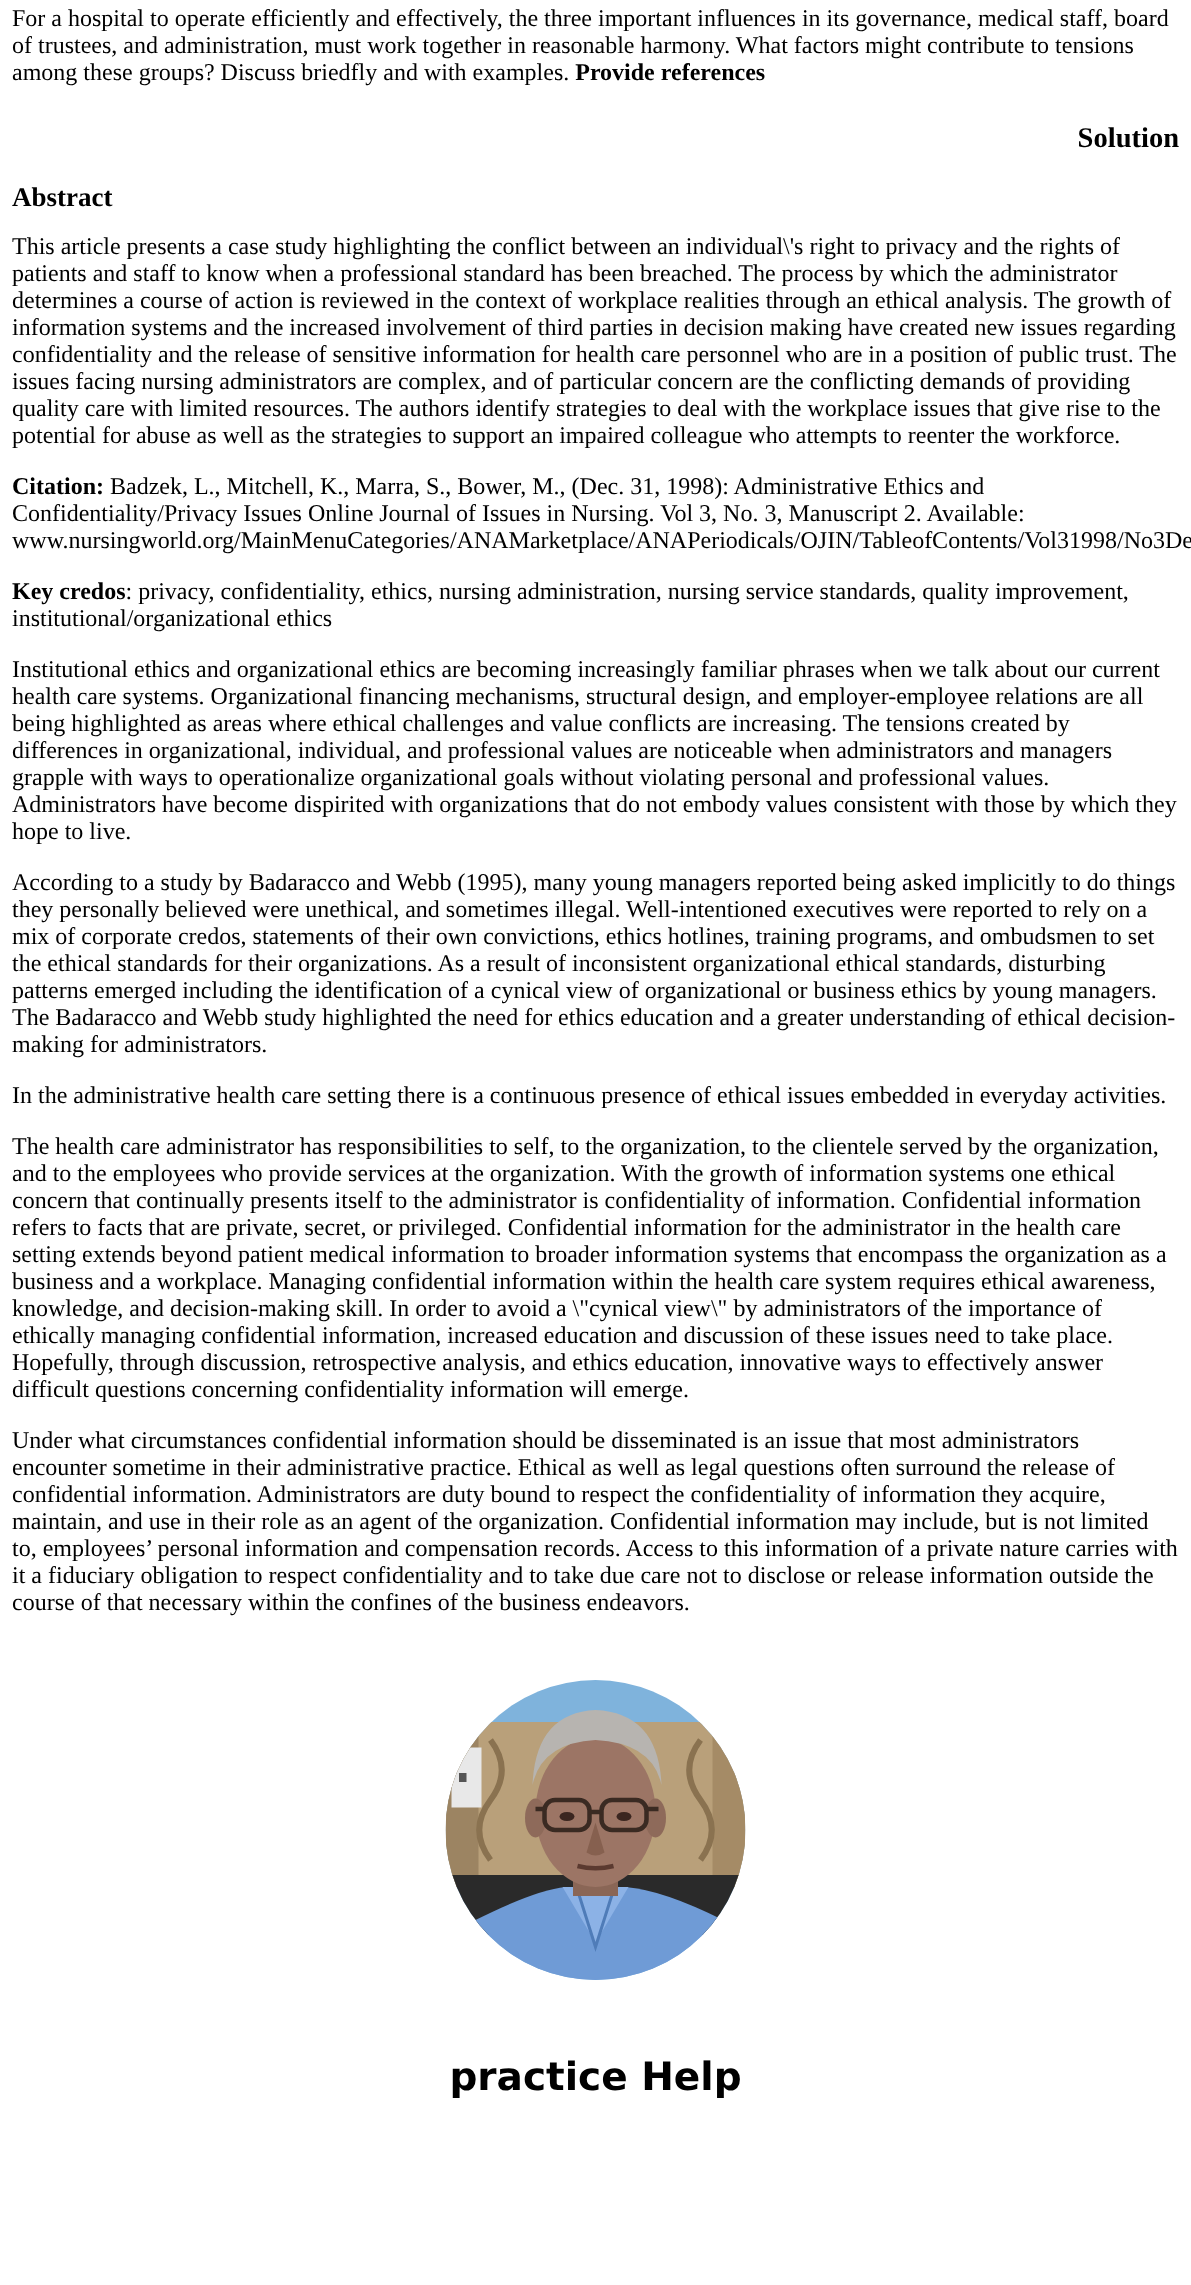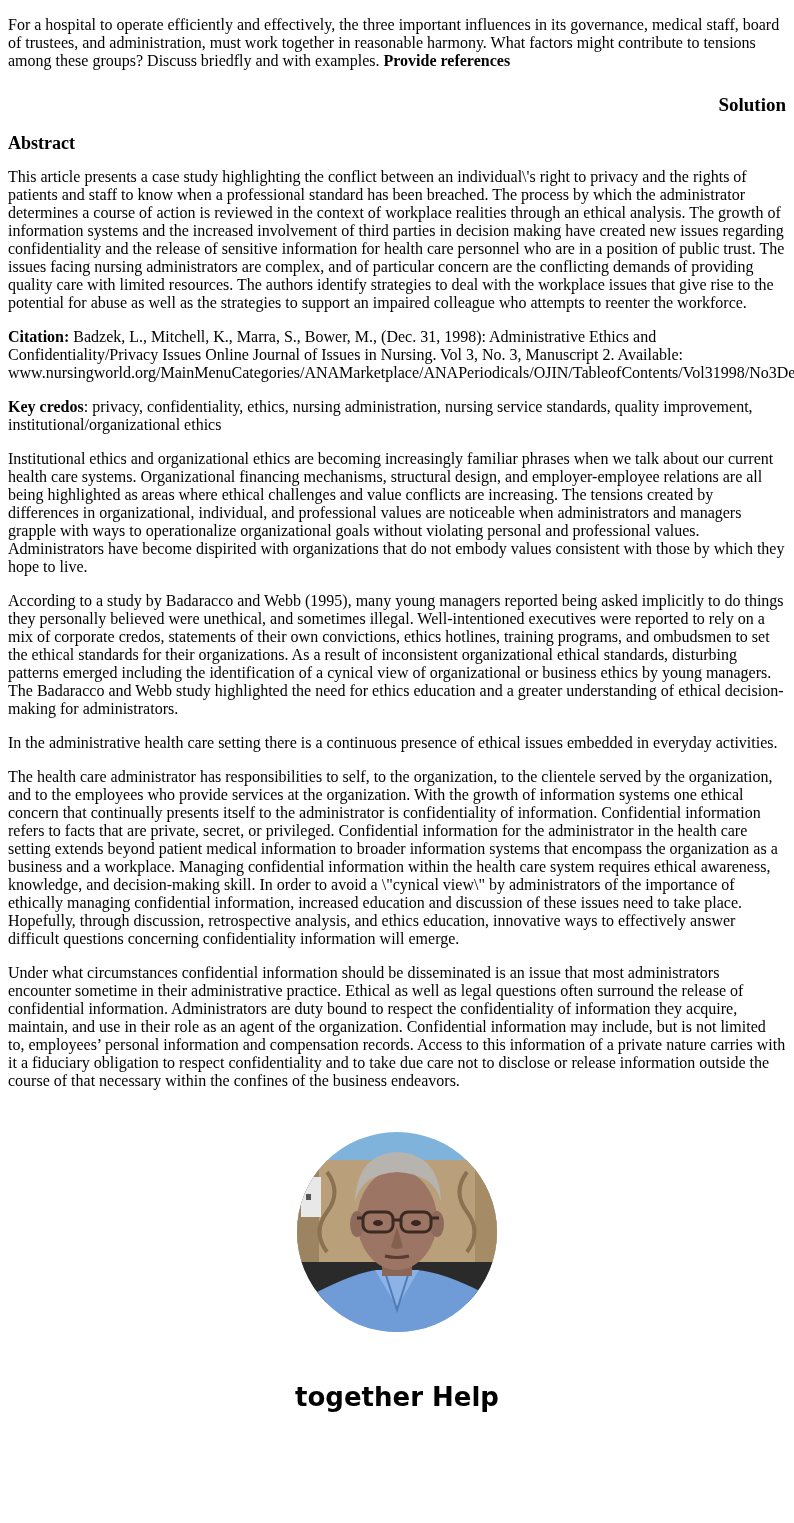--- a/index.html
+++ b/index.html
@@ -5,21 +5,21 @@
     html, body { margin: 0; padding: 0; background: #ffffff; }
     body {
       width: 794px;
       min-height: 1523px;
       font-family: "Liberation Serif", "DejaVu Serif", serif;
       font-size: 16px;
       line-height: 18px;
       color: #000000;
       overflow-x: hidden;
     }
-    .content { padding: 16px 8px 0 8px; }
+    .content { padding: 4px 8px 0 8px; }
     p { margin: 0 0 16px 0; }
     .intro-q { margin-top: 0; }
     h3 {
       font-size: 19px;
       font-weight: bold;
       margin: 24px 0 18px 0;
       line-height: 22px;
       text-align: right;
     }
     h4 {
@@ -117,14 +117,14 @@
       <ellipse cx="119" cy="91" rx="5" ry="3" fill="#3b2620"></ellipse>
 
       <path d="M100 95 L94 115 Q100 119 106 115 Z" fill="#86604f"></path>
 
       <path d="M88 124 Q100 127 112 124" stroke="#5b3a30" stroke-width="3" fill="none"></path>
     </svg>
   </div>
 </div>
 
 <div class="promo">
-  <div>together Help</div>
+  <div>practice Help</div>
 </div>
 
 </body></html>

